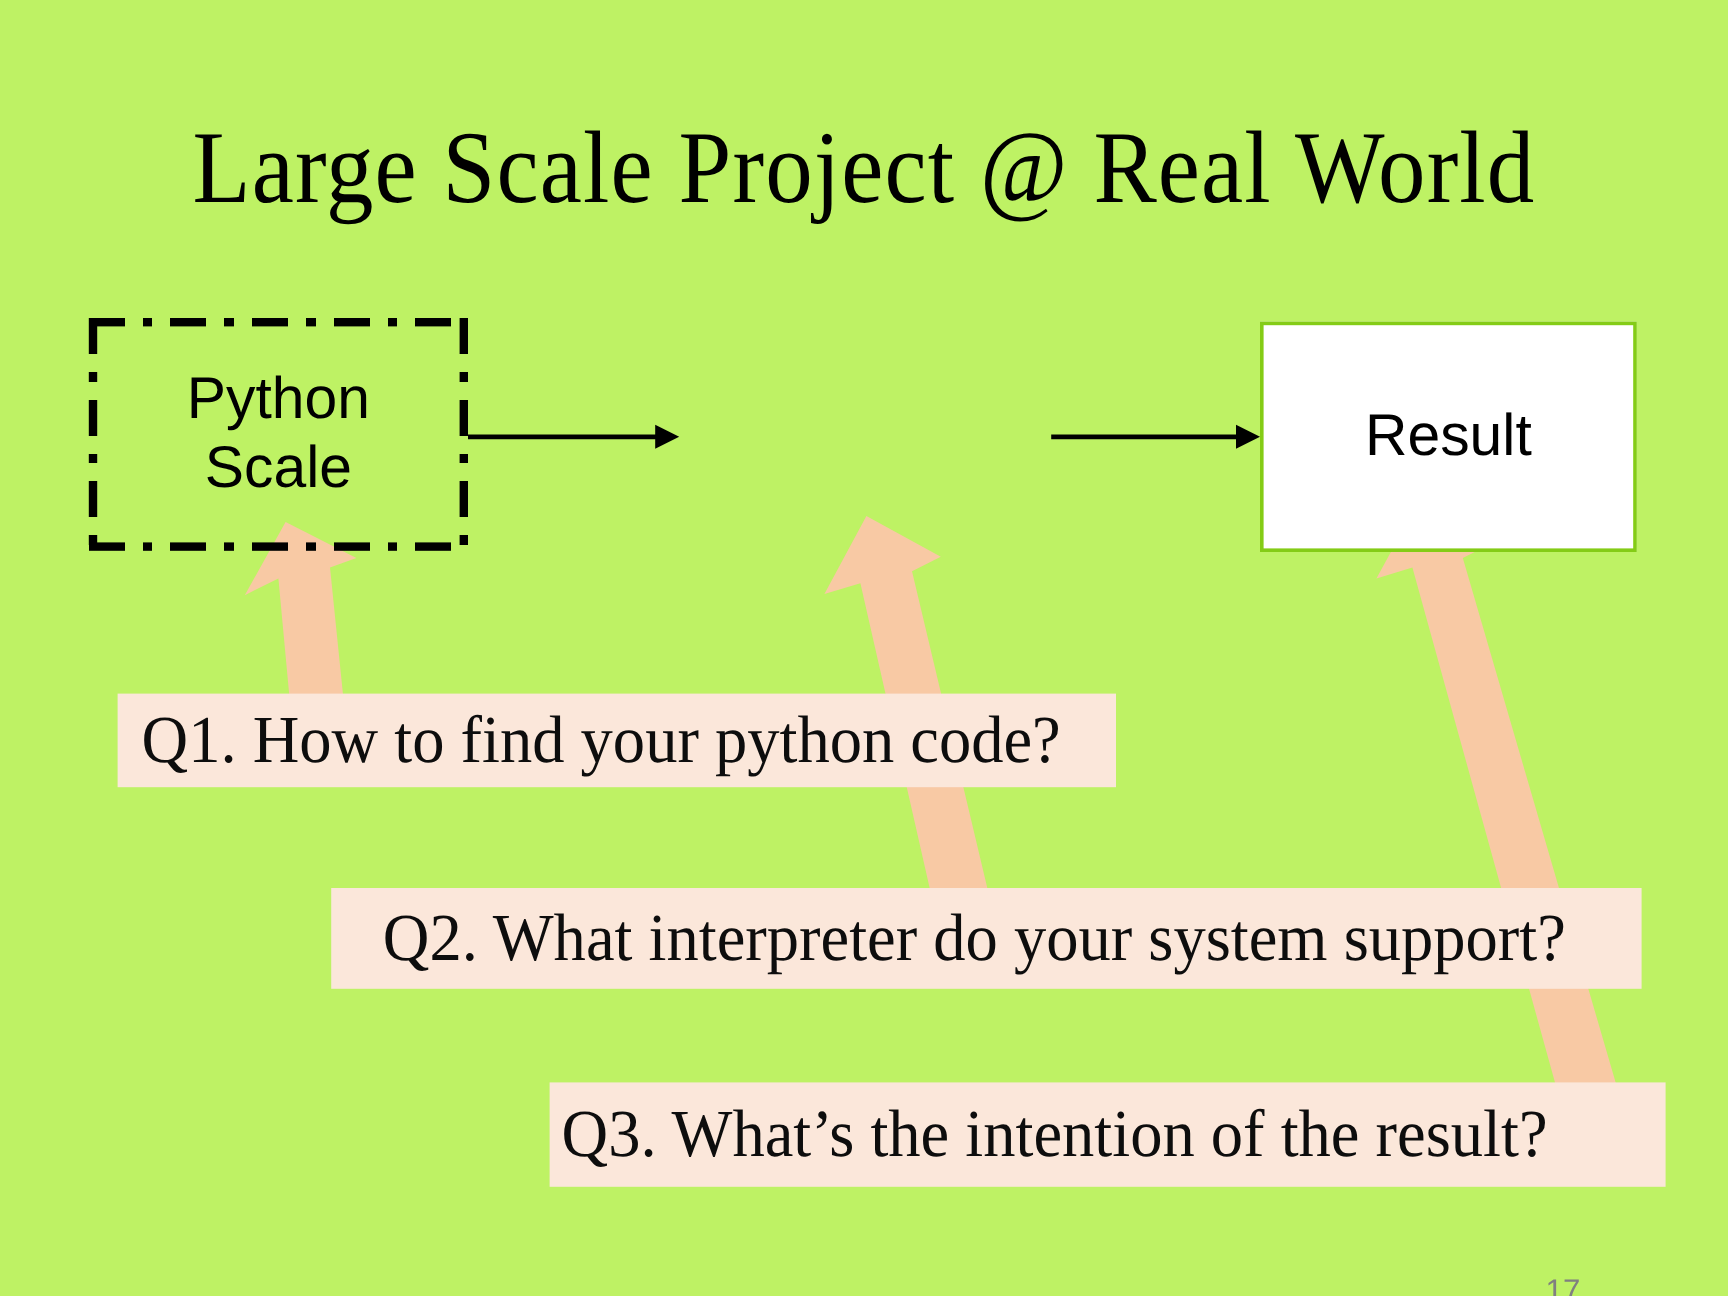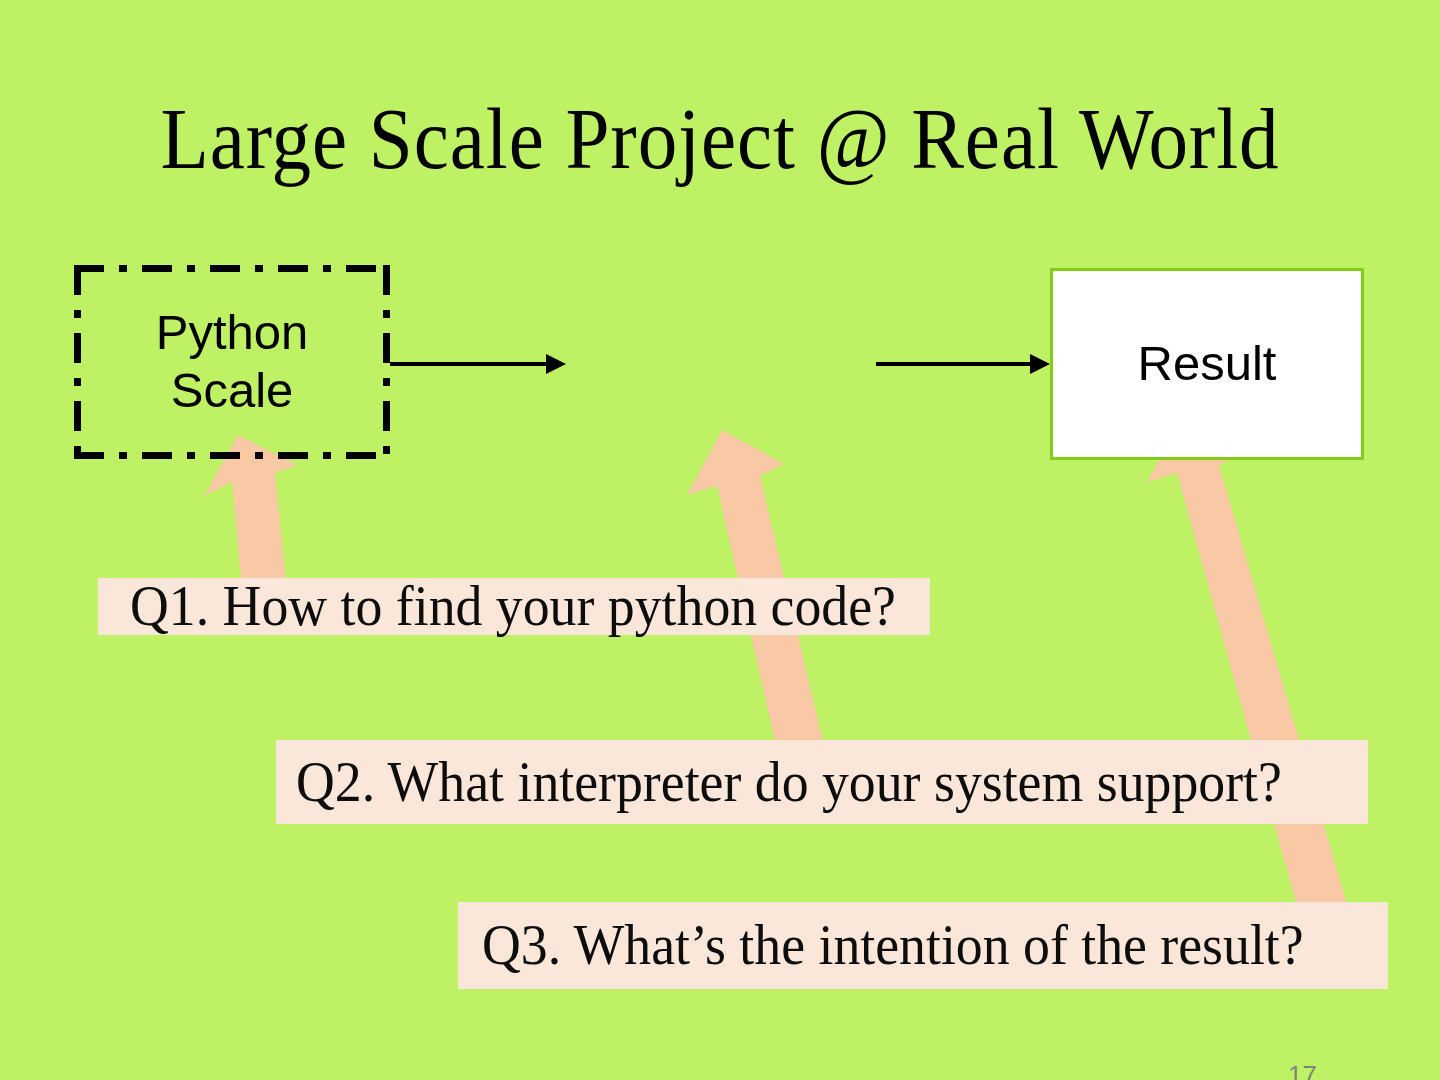--- a/index.html
+++ b/index.html
@@ -114,41 +114,41 @@
     font-size: 56px;
     line-height: 1.05;
     color: #0d0d0d;
     white-space: nowrap;
     z-index: 4;
   }
   #callout-q1 {
     left: 98px;
     top: 578px;
     width: 832px;
-    height: 57px;
+    height: 78px;
     background: #fbe7da;
-    padding-left: 32px;
+    padding-left: 20px;
     justify-content: flex-start;
   }
   #callout-q2 {
     left: 276px;
     top: 740px;
     width: 1092px;
     height: 84px;
     background: #fbe7da;
     padding-left: 20px;
-    justify-content: flex-start;
+    justify-content: center;
   }
   #callout-q3 {
     left: 458px;
     top: 902px;
     width: 930px;
     height: 87px;
     background: #fbe7da;
-    padding-left: 24px;
+    padding-left: 10px;
     justify-content: flex-start;
   }
   .callout-text {
     transform: scaleX(0.96);
     transform-origin: 0 50%;
   }
 
   
   #page-number {
     position: absolute;

